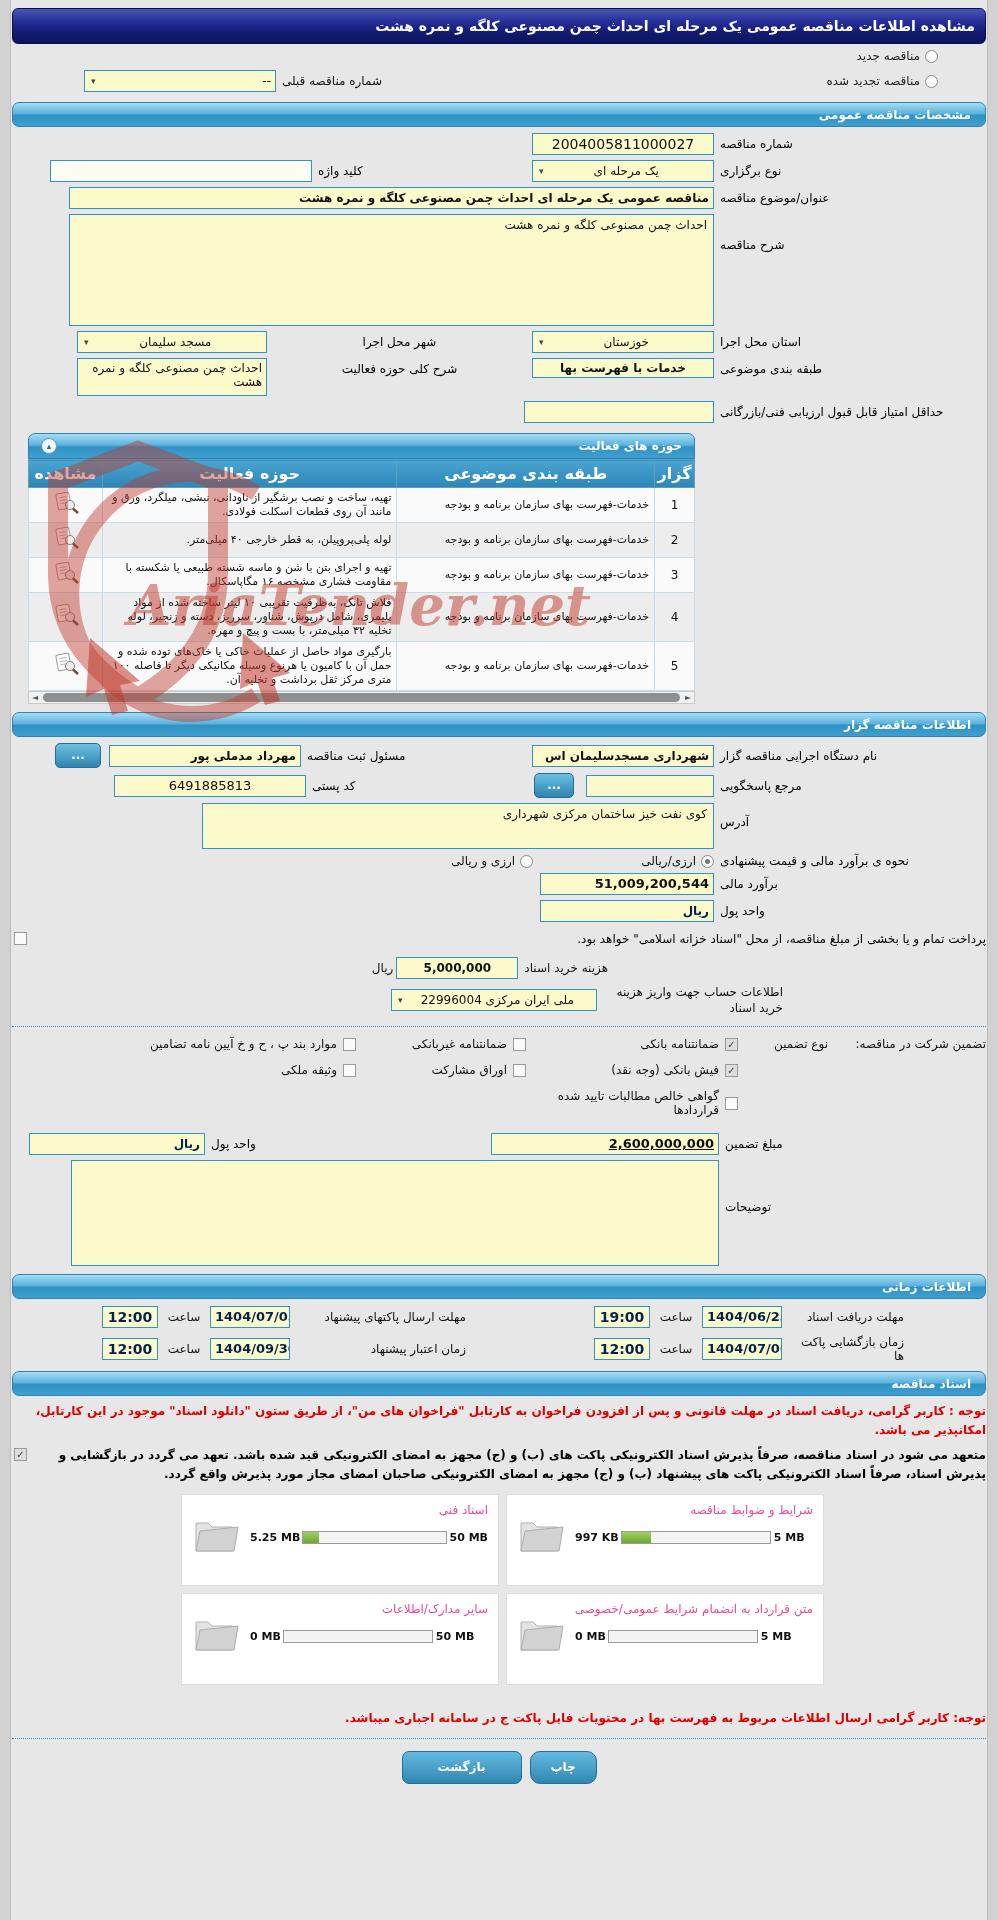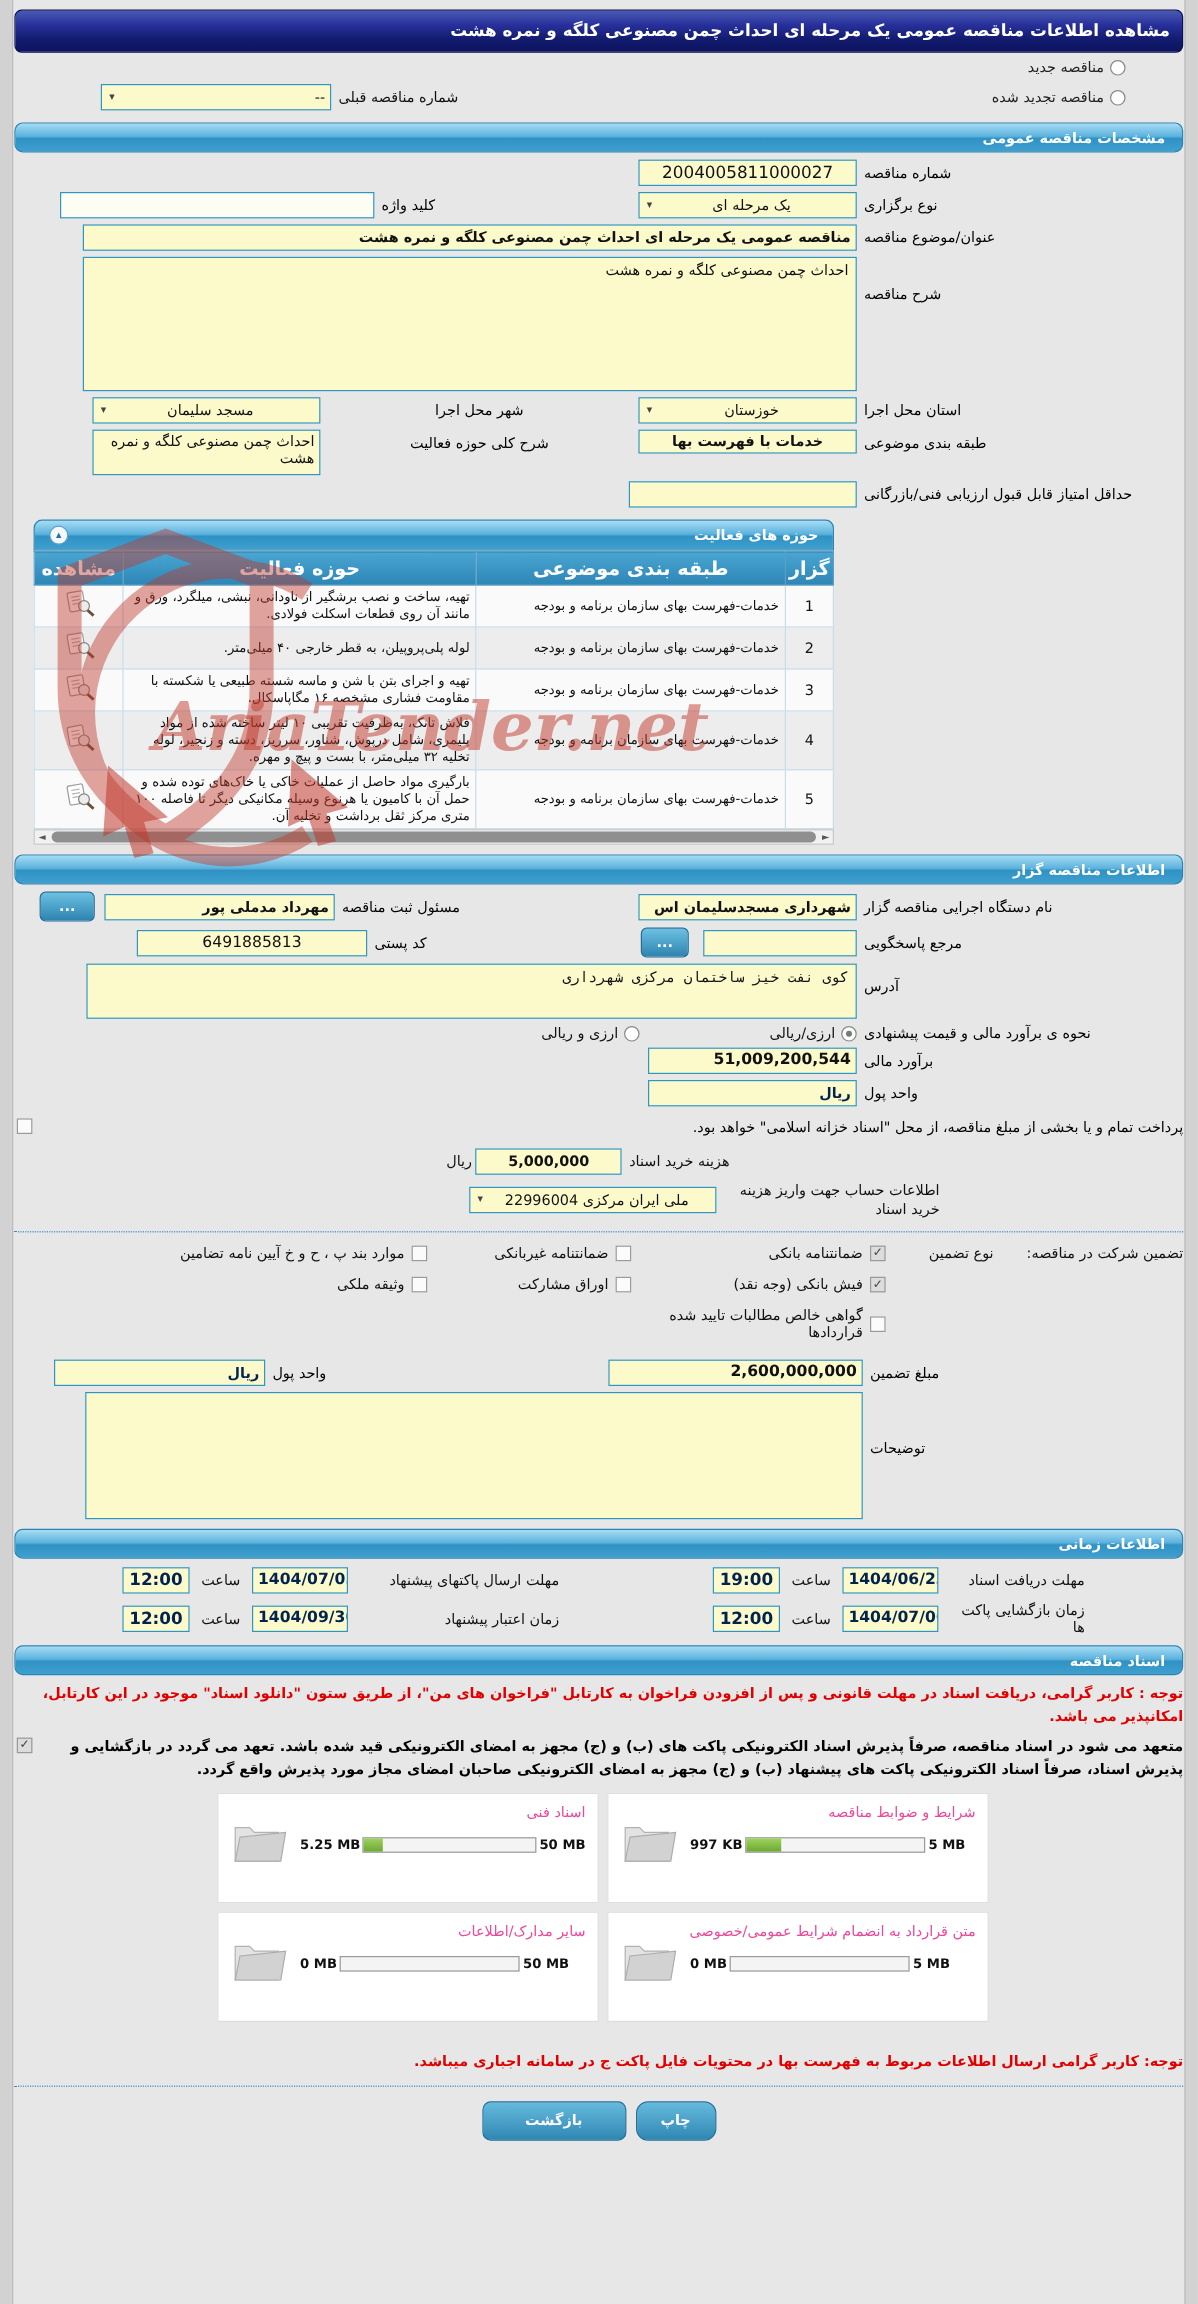--- a/index.html
+++ b/index.html
@@ -298,36 +298,36 @@
           <path d="M215 200 L262 240 L244 245 L252 268 L237 272 L229 248 L212 256 Z"></path>
         </g>
       </svg>
     </div>
 
     <div class="section-bar">اطلاعات مناقصه گزار</div>
 
     <div class="row">
       <span class="lbl">نام دستگاه اجرایی مناقصه گزار</span>
       <div class="yin bold" style="width:182px;">شهرداری مسجدسلیمان اس</div>
-      <span class="lbl2 left" style="width:253px;">مسئول ثبت مناقصه</span>
+      <span class="lbl2 left" style="width:231px;">مسئول ثبت مناقصه</span>
       <div class="yin bold" style="width:192px; text-align:right;">مهرداد مدملی پور</div>
       <div class="more-btn" style="width:46px; margin-right:8px;">...</div>
     </div>
 
     <div class="row">
       <span class="lbl">مرجع پاسخگویی</span>
       <div class="yin" style="width:128px;"></div>
       <div class="more-btn" style="width:40px; margin-right:12px;">...</div>
       <span class="lbl2 left" style="width:228px;">کد پستی</span>
       <div class="yin num center" style="width:192px; font-size:13px;">6491885813</div>
     </div>
 
     <div class="row" style="align-items:flex-start;">
       <span class="lbl" style="padding-top:12px;">آدرس</span>
-      <div class="tarea" style="width:642px; height:46px;font-family:Liberation Mono, monospace;">کوی نفت خیز ساختمان مرکزی شهرداری</div>
+      <div class="tarea" style="width:512px; height:46px;">کوی نفت خیز ساختمان مرکزی شهرداری</div>
     </div>
 
 
     <div class="row">
       <span class="lbl">نحوه ی برآورد مالی و قیمت پیشنهادی</span>
       <span style="display:flex; align-items:center;">
         <span class="radio on"></span>
         <span>ارزی/ریالی</span>
       </span>
       <span style="display:flex; align-items:center; margin-right:108px;">
@@ -397,21 +397,21 @@
           </span>
         <span class="g-item">
             <span class="cb"></span>
             <span>گواهی خالص مطالبات تایید شده قراردادها</span>
           </span>
       </div>
     </div>
 
     <div class="row" style="margin-top:16px;">
       <span class="lbl" style="width:267px;">مبلغ تضمین</span>
-      <div class="yin num bold" style="width:212px; font-size:13px; text-align:right;">2,600,000,000</div>
+      <div class="yin num bold" style="width:228px; font-size:13px; text-align:right;text-decoration:underline;">2,600,000,000</div>
       <span class="lbl2 left" style="width:286px;">واحد پول</span>
       <div class="yin bold" style="width:176px; text-align:right; color:#00234f;">ریال</div>
     </div>
 
     <div class="row" style="align-items:flex-start;">
       <span class="lbl" style="width:267px; padding-top:40px;">توضیحات</span>
       <div class="tarea" style="width:648px; height:106px;"></div>
     </div>
 
     <div class="section-bar">اطلاعات زمانی</div>

